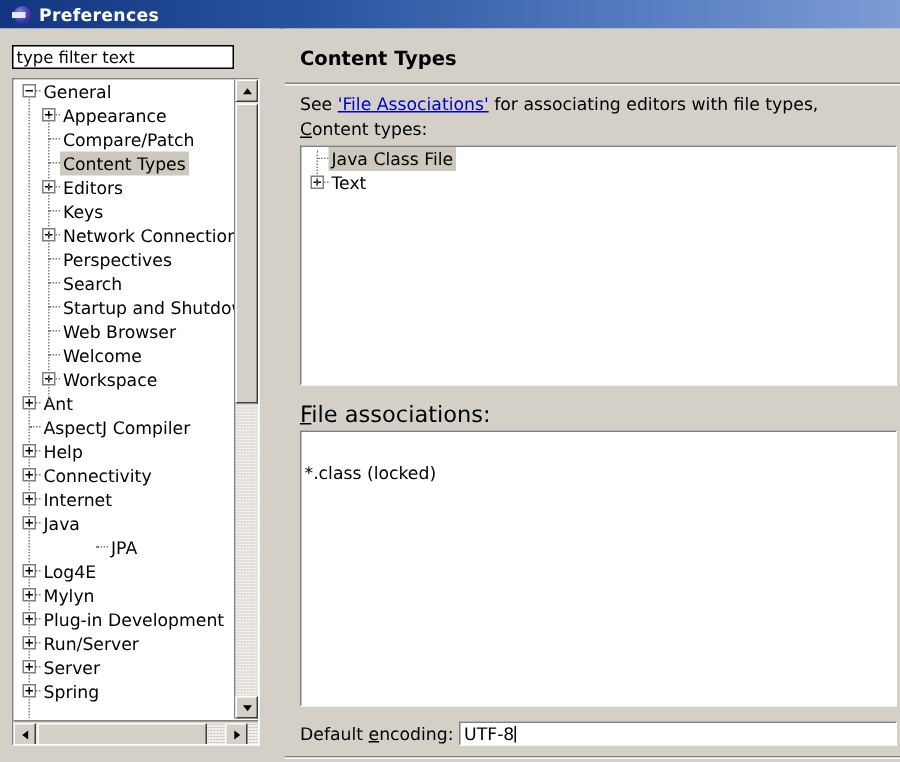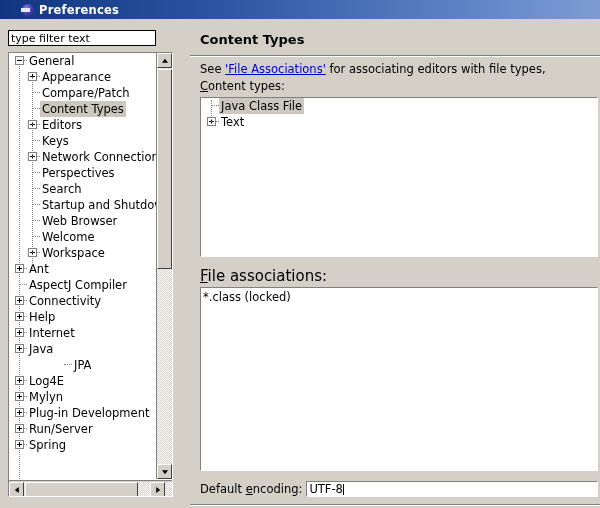--- a/index.html
+++ b/index.html
@@ -17,21 +17,21 @@
     background: #d4d0c8;
     overflow: hidden;
   }
 
   
   #titlebar {
     position: absolute; left: 0; top: 0;
     width: 600px; height: 19px;
     background: linear-gradient(to right, #12357f 0%, #2a54a0 35%, #5b81c4 75%, #7d9cd4 100%);
     display: flex; align-items: center;
-    padding-left: 21px;
+    padding-left: 8px;
     box-sizing: border-box;
   }
   #titlebar .tb-icon {
     width: 14px; height: 14px;
     margin-right: 4px;
     position: relative; flex: none;
   }
   #titlebar .tb-icon .ball {
     position: absolute; left: 1px; top: 1px;
     width: 12px; height: 12px;
@@ -245,21 +245,21 @@
   }
   #falist {
     position: absolute; left: 10px; top: 268px;
     width: 398px; height: 184px;
     background: #ffffff;
     border: 1px solid #808080;
     border-right-color: #ffffff;
     border-bottom-color: #ffffff;
     box-sizing: border-box;
     overflow: hidden;
-    padding: 2px 0 0 2px;
+    padding: 20px 0 0 2px;
   }
   #falist .fitem {
     height: 15px; line-height: 15px;
     font-size: 11.5px;
     white-space: nowrap;
   }
 
   #encrow {
     position: absolute; left: 10px; top: 461px;
     width: 398px; height: 18px;
@@ -377,27 +377,27 @@
             <span class="exp plus" style="left: 6px;"></span>
             <span class="lbl" style="left: 20px;">Ant</span>
           </div>
           <div class="tnode" style="top: 0px;">
             <div class="hline" style="left: 10px; width: 8px;"></div>
             <span class="lbl" style="left: 20px;">AspectJ Compiler</span>
           </div>
           <div class="tnode" style="top: 0px;">
             <div class="hline" style="left: 10px; width: 8px;"></div>
             <span class="exp plus" style="left: 6px;"></span>
+            <span class="lbl" style="left: 20px;">Help</span>
+          </div>
+          <div class="tnode" style="top: 0px;">
+            <div class="hline" style="left: 10px; width: 8px;"></div>
+            <span class="exp plus" style="left: 6px;"></span>
             <span class="lbl" style="left: 20px;">Connectivity</span>
           </div>
-          <div class="tnode" style="top: 0px;">
-            <div class="hline" style="left: 10px; width: 8px;"></div>
-            <span class="exp plus" style="left: 6px;"></span>
-            <span class="lbl" style="left: 20px;">Help</span>
-          </div>
           <div class="tnode" style="top: 0px; text-align: center;">
             <div class="hline" style="left: 10px; width: 8px;"></div>
             <span class="exp plus" style="left: 6px;"></span>
             <span class="lbl" style="left: 20px;">Internet</span>
           </div>
           <div class="tnode" style="top: 0px;">
             <div class="hline" style="left: 10px; width: 8px;"></div>
             <span class="exp plus" style="left: 6px;"></span>
             <span class="lbl" style="left: 20px;">Java</span>
           </div>
@@ -417,20 +417,25 @@
           </div>
           <div class="tnode" style="top: 0px;">
             <div class="hline" style="left: 10px; width: 8px;"></div>
             <span class="exp plus" style="left: 6px;"></span>
             <span class="lbl" style="left: 20px;">Plug-in Development</span>
           </div>
           <div class="tnode" style="top: 0px;">
             <div class="hline" style="left: 10px; width: 8px;"></div>
             <span class="exp plus" style="left: 6px;"></span>
             <span class="lbl" style="left: 20px;">Run/Server</span>
+          </div>
+          <div class="tnode" style="top: 0px;">
+            <div class="hline" style="left: 10px; width: 8px;"></div>
+            <span class="exp plus" style="left: 6px;"></span>
+            <span class="lbl" style="left: 20px;">Server</span>
           </div>
           <div class="tnode" style="top: 0px;">
             <div class="hline" style="left: 10px; width: 8px;"></div>
             <span class="exp plus" style="left: 6px;"></span>
             <span class="lbl" style="left: 20px;">Spring</span>
           </div>
           <div class="vline" style="left: 23px; top: 24px; height: 192px;"></div>
         </div>
 
       <div id="tvscroll">

